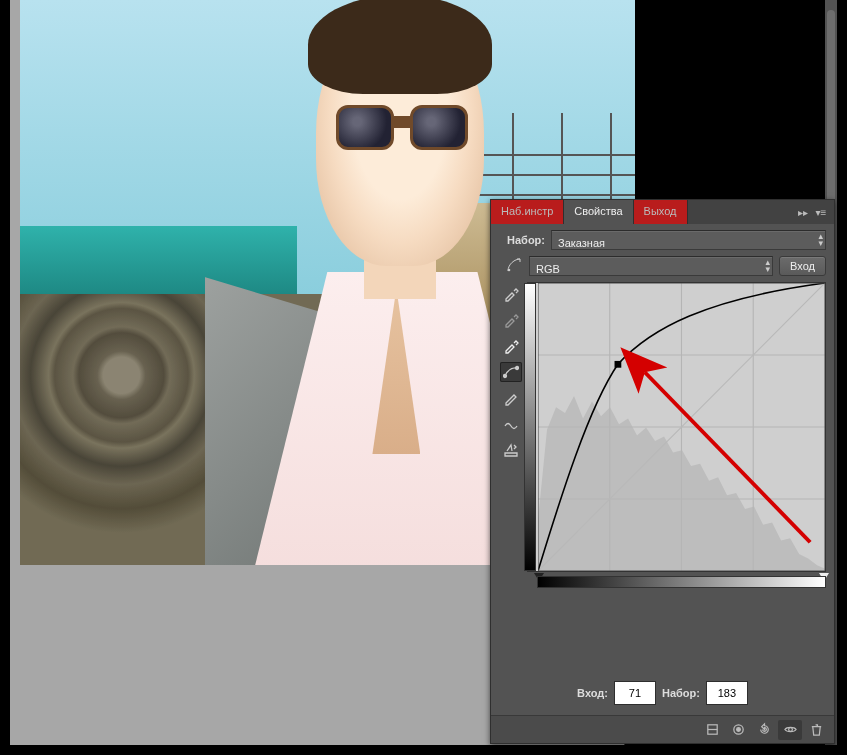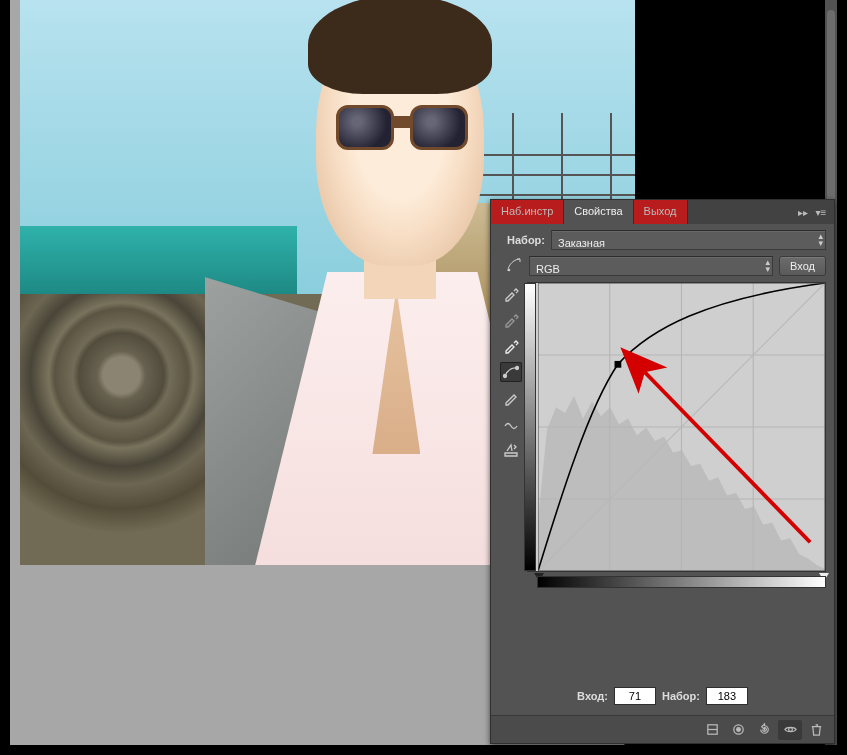--- a/index.html
+++ b/index.html
@@ -144,21 +144,21 @@
   
   .arrow-annotation{ position:absolute; pointer-events:none; }
   
   .grad-strip-h{ height:12px; margin:4px 0 2px 26px; background:linear-gradient(to right,#000,#fff); border:1px solid #333; position:relative;}
   .grad-strip-v{ position:absolute; left:-4px; top:0; width:12px; height:100%; background:linear-gradient(to bottom,#fff,#000); border:1px solid #333;}
   .tri { position:absolute; width:0;height:0; border-left:5px solid transparent;border-right:5px solid transparent;border-top:8px solid #222;}
   .tri.white{ border-top-color:#eee;}
   
   .io-row{ display:flex; align-items:center; justify-content:center; gap:6px; margin:8px 0 10px;}
   .io-row .lbl2{ color:#ddd;font-weight:bold;}
-  .numfield{ width:42px; height:18px; background:#fff; border:1px solid #2e2e2e; color:#000; text-align:center; font-size:11px;}
+  .numfield{ width:42px; height:24px; background:#fff; border:1px solid #2e2e2e; color:#000; text-align:center; font-size:11px;}
   
   .panel-footer{
     height:28px; border-top:1px solid #393939; background:#4b4b4b;
     display:flex; justify-content:flex-end; align-items:center; gap:2px; padding:0 6px;
   }
   .ficon{ width:24px; height:20px; display:flex; align-items:center; justify-content:center; color:#bbb; cursor:pointer;}
   .ficon svg{width:15px;height:15px;stroke:#bbb;fill:none;stroke-width:1.3;}
   .ficon.toggle{ background:#3a3a3a; border-radius:2px;}
 </style>
 </head>

